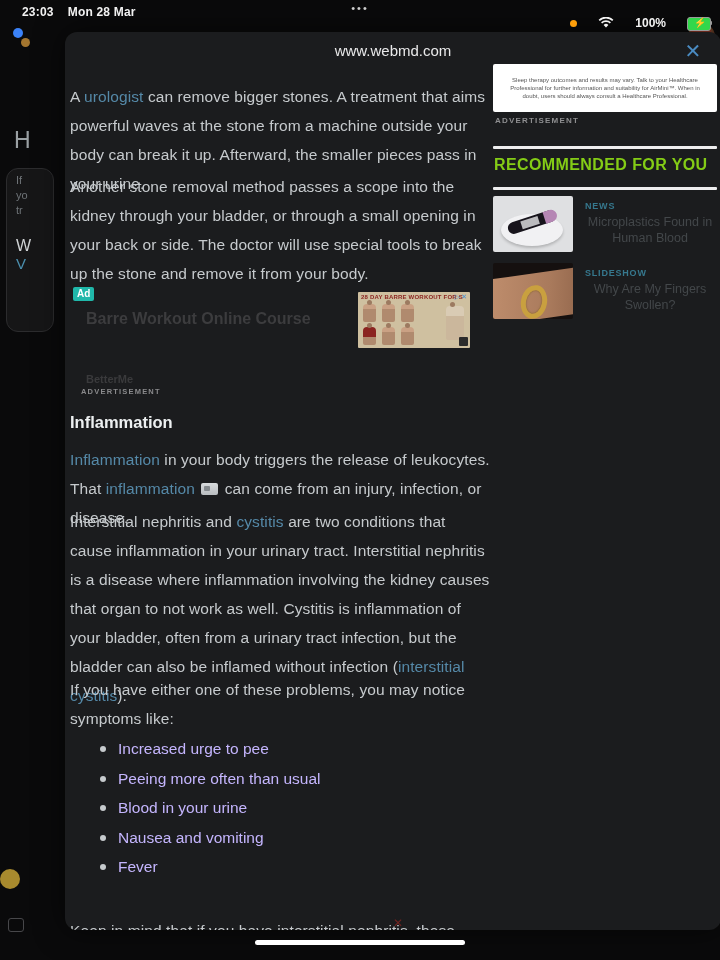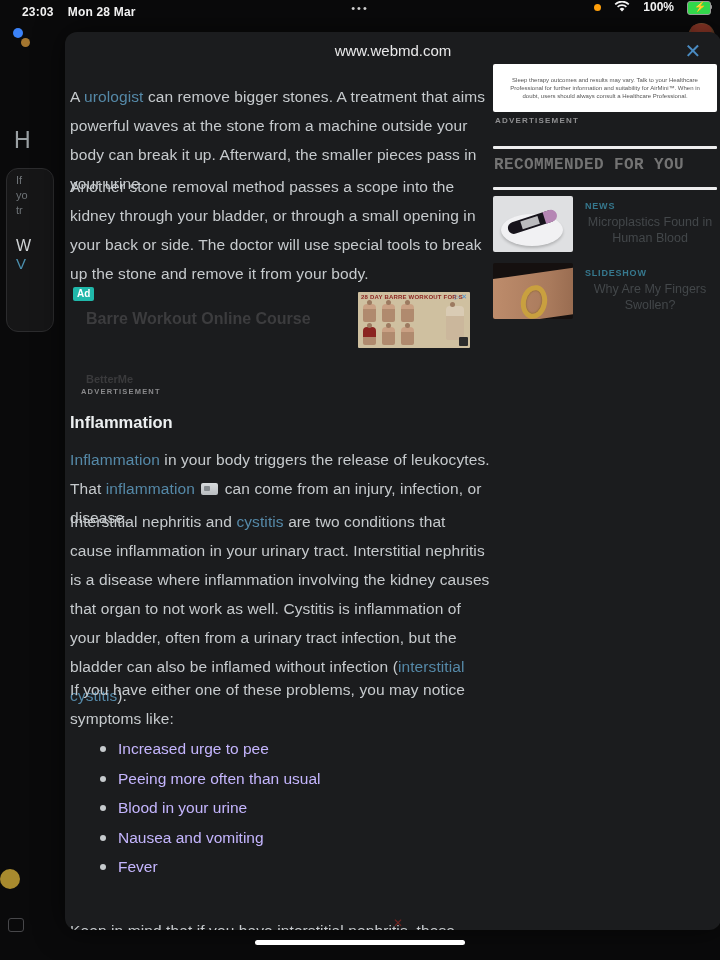--- a/index.html
+++ b/index.html
@@ -7,21 +7,21 @@
     width:720px;height:960px;position:relative;overflow:hidden;
     background:#0a0a0b;
     font-family:"Liberation Sans",sans-serif;
     -webkit-font-smoothing:antialiased;
   }
   
   .statusbar{position:absolute;left:0;top:0;width:720px;height:24px;z-index:40;
     display:flex;align-items:center;color:#f2f2f2;font-size:12px;}
   .sb-left{position:absolute;left:22px;top:5px;display:flex;gap:14px;font-weight:bold;letter-spacing:.2px;}
   .sb-center{position:absolute;left:0;right:0;top:2px;text-align:center;color:#cfcfcf;font-size:11px;letter-spacing:2px;}
-  .sb-right{position:absolute;right:8px;top:0;display:flex;align-items:center;gap:13px;}
+  .sb-right{position:absolute;right:8px;top:16px;display:flex;align-items:center;gap:21px;}
   .orange-dot{width:7px;height:7px;border-radius:50%;background:#ff9f0a;}
   .batt-pct{font-weight:bold;font-size:12px;}
   .battery{position:relative;width:25px;height:12px;}
   .batt-body{position:absolute;left:0;top:0;width:22px;height:12px;border:1px solid #9a9a9a;border-radius:3px;background:#32d74b;}
   .batt-nub{position:absolute;right:0;top:4px;width:2px;height:4px;background:#9a9a9a;border-radius:0 1px 1px 0;}
   .bolt{position:absolute;left:7px;top:0px;color:#fff;font-size:10px;line-height:12px;}
   
   .bg-frag{position:absolute;z-index:1;color:#7d8184;}
   .avatar{position:absolute;right:5px;top:23px;width:27px;height:27px;border-radius:50%;z-index:2;
     background:radial-gradient(circle at 40% 30%,#a5653f 0%,#7c4a2e 45%,#4a2b1c 100%);
@@ -80,21 +80,21 @@
   .p6{top:884px;}
   .red-glyph{position:absolute;left:323px;top:884px;color:#6e2320;font-size:12px;}
   
   .sidebar{position:absolute;left:428px;top:0;width:226px;}
   .sb-adbox{position:absolute;left:0;top:32px;width:224px;height:48px;background:#ffffff;border-radius:2px;
     display:flex;align-items:center;justify-content:center;padding:2px 10px;box-sizing:border-box;}
   .sb-adbox span{font-size:6px;line-height:8px;color:#555;text-align:center;font-family:"Liberation Sans",sans-serif;}
   .sb-adlabel{position:absolute;left:2px;top:84px;font-size:8px;letter-spacing:1.2px;color:#8f8f91;font-weight:bold;}
   .sb-div{position:absolute;left:0;width:224px;height:3px;background:#ededee;border-radius:1px;}
   .sb-div1{top:114px;} .sb-div2{top:155px;}
-  .sb-heading{position:absolute;left:1px;top:124px;font-size:16px;font-weight:bold;letter-spacing:.4px;color:#737373;font-family:Liberation Mono, monospace;}
+  .sb-heading{position:absolute;left:1px;top:124px;font-size:16px;font-weight:bold;letter-spacing:.4px;color:#84cc16;}
   .sb-item{position:absolute;left:0;width:226px;height:60px;cursor:pointer;text-align:center;}
   .sb-item1{top:164px;} .sb-item2{top:231px;}
   .thumb{position:absolute;left:0;top:0;width:80px;height:56px;border-radius:2px;overflow:hidden;}
   .thumb1{background:#dfe0e2;}
   .thumb1::before{content:"";position:absolute;left:8px;top:18px;width:62px;height:32px;border-radius:50%;background:#f1f1f3;box-shadow:0 2px 3px rgba(0,0,0,.2);}
   .vial{position:absolute;left:14px;top:20px;width:50px;height:12px;border-radius:6px;background:#17141c;transform:rotate(-18deg);}
   .vial::before{content:"";position:absolute;right:-1px;top:0;width:13px;height:12px;border-radius:0 6px 6px 0;background:#b586b4;}
   .vial::after{content:"";position:absolute;left:14px;top:2px;width:18px;height:8px;background:#d8d8da;opacity:.85;}
   .thumb2{background:#15100f;}
   .thumb2::before{content:"";position:absolute;left:-10px;top:10px;width:110px;height:46px;background:linear-gradient(100deg,#c2906f 0%,#a97a5c 60%,#8a5f46 100%);transform:rotate(-8deg);border-radius:8px;}

